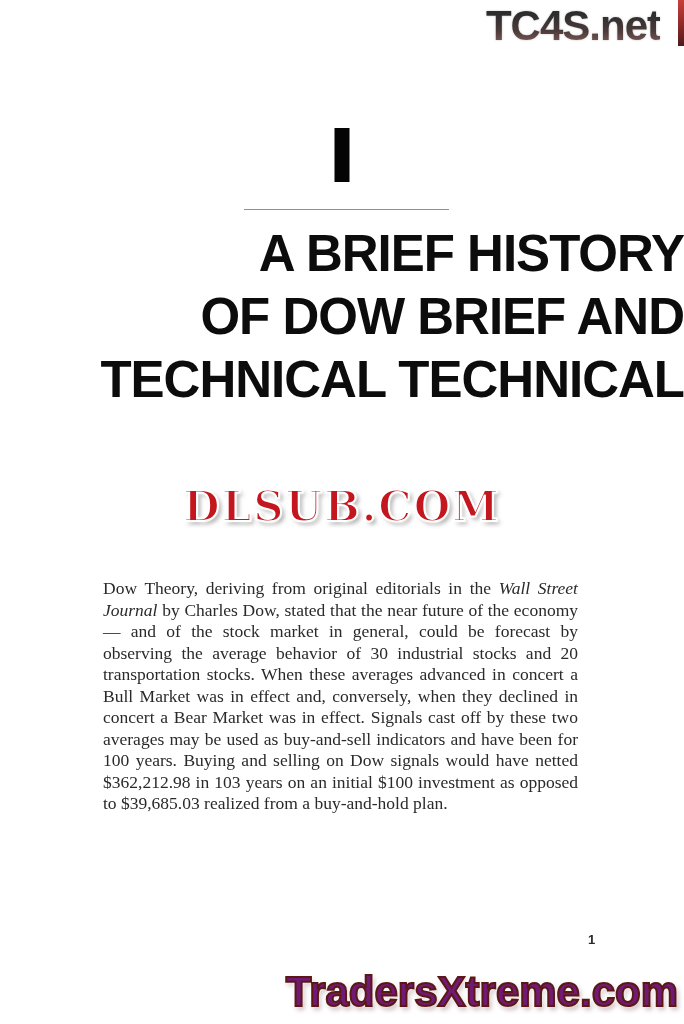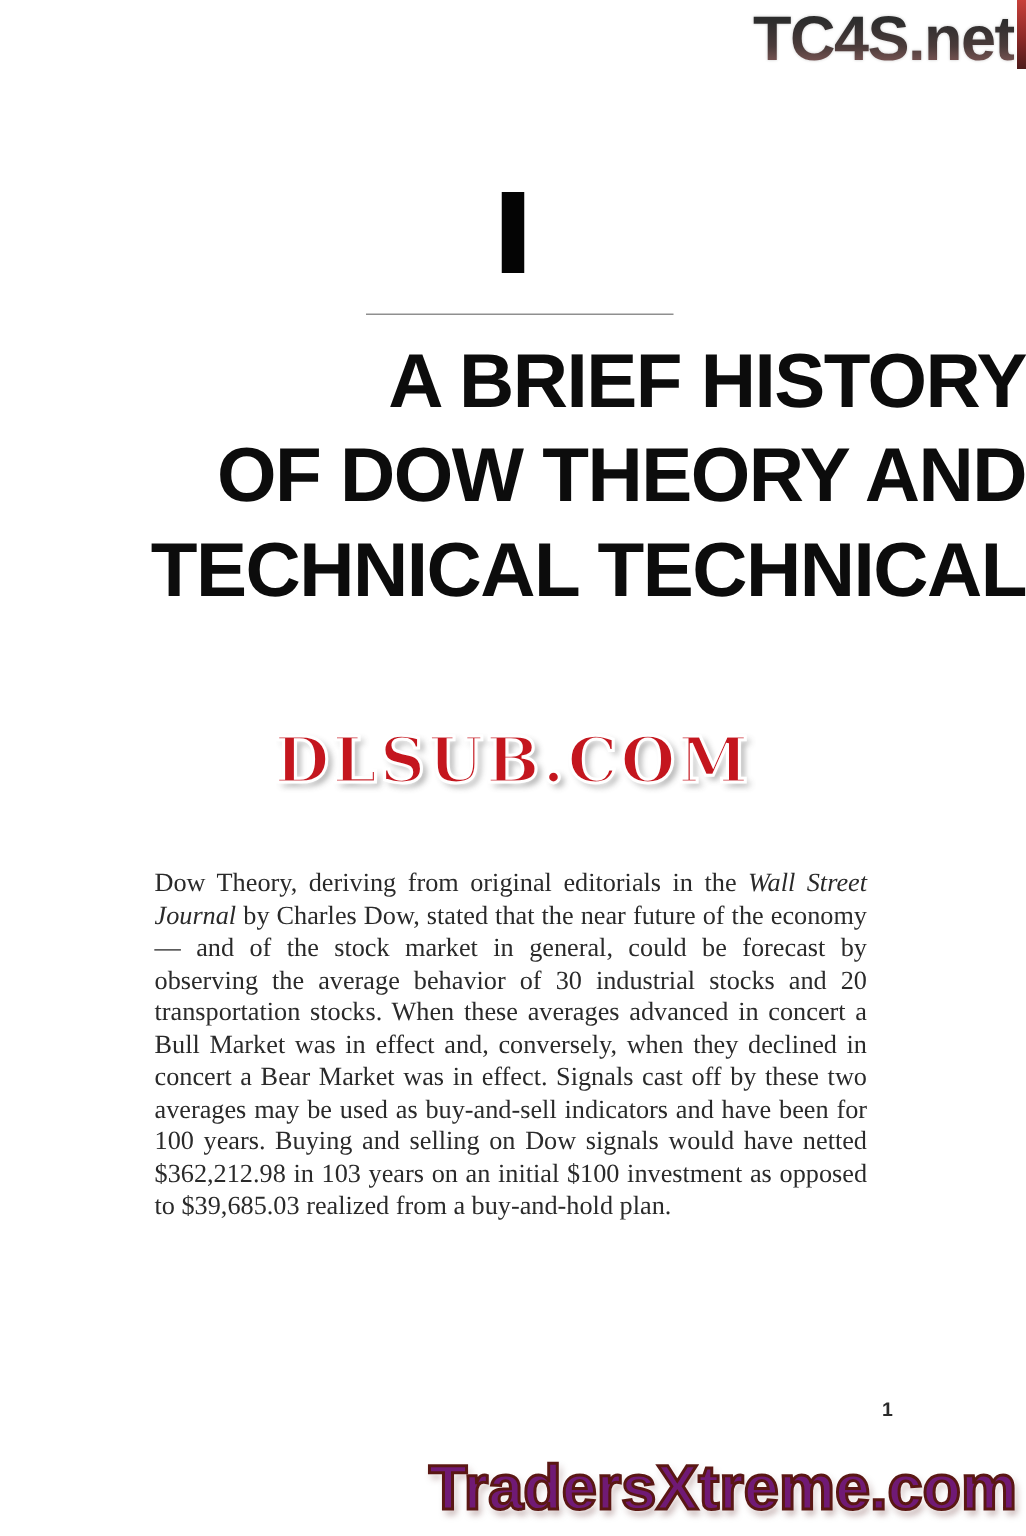--- a/index.html
+++ b/index.html
@@ -4,21 +4,21 @@
 <style>
   html,body { margin:0; padding:0; background:#ffffff; }
   .page {
     position:relative; width:684px; height:1024px;
     background:#ffffff; overflow:hidden;
     font-family:"Liberation Serif", serif;
   }
 
   
   .tc4s {
-    position:absolute; top:2px; right:8px;
+    position:absolute; top:2px; right:24px;
     font-family:"Liberation Sans", sans-serif;
     font-weight:bold; font-size:42px; letter-spacing:-1px;
     background:linear-gradient(180deg,#2d2d2d 25%,#4a3b3a 60%,#916260 95%);
     -webkit-background-clip:text; background-clip:text; color:transparent;
     filter:drop-shadow(0 0 1px #c9c9c9);
   }
   .corner-strip {
     position:absolute; top:0; right:0; width:6px; height:46px;
     background:linear-gradient(180deg,#c8403a 0%,#8c2a28 55%,#4e1a1a 100%);
   }
@@ -91,21 +91,21 @@
   <div class="tc4s">TC4S.net</div>
 
   <div class="corner-strip"></div>
 
   <div class="chapter-num">1</div>
 
   <div class="rule"></div>
 
   <h1 class="title">
     <span>A BRIEF HISTORY</span>
-    <span>OF DOW THEORY AND</span>
+    <span>OF DOW BRIEF AND</span>
     <span>TECHNICAL TECHNICAL</span>
   </h1>
 
   <div class="dlsub">DLSUB.COM</div>
 
   <div class="body-text">
     <p><span>Dow Theory, deriving from original editorials in the </span><em>Wall Street Journal</em><span> by Charles Dow, stated that the near future of the economy — and of the stock market in general, could be forecast by observing the average behavior of 30 industrial stocks and 20 transportation stocks. When these averages advanced in concert a Bull Market was in effect and, conversely, when they declined in concert a Bear Market was in effect. Signals cast off by these two averages may be used as buy-and-sell indicators and have been for 100 years. Buying and selling on Dow signals would have netted $362,212.98 in 103 years on an initial $100 investment as opposed to $39,685.03 realized from a buy-and-hold plan.</span></p>
   </div>
 
   <div class="page-num">1</div>

